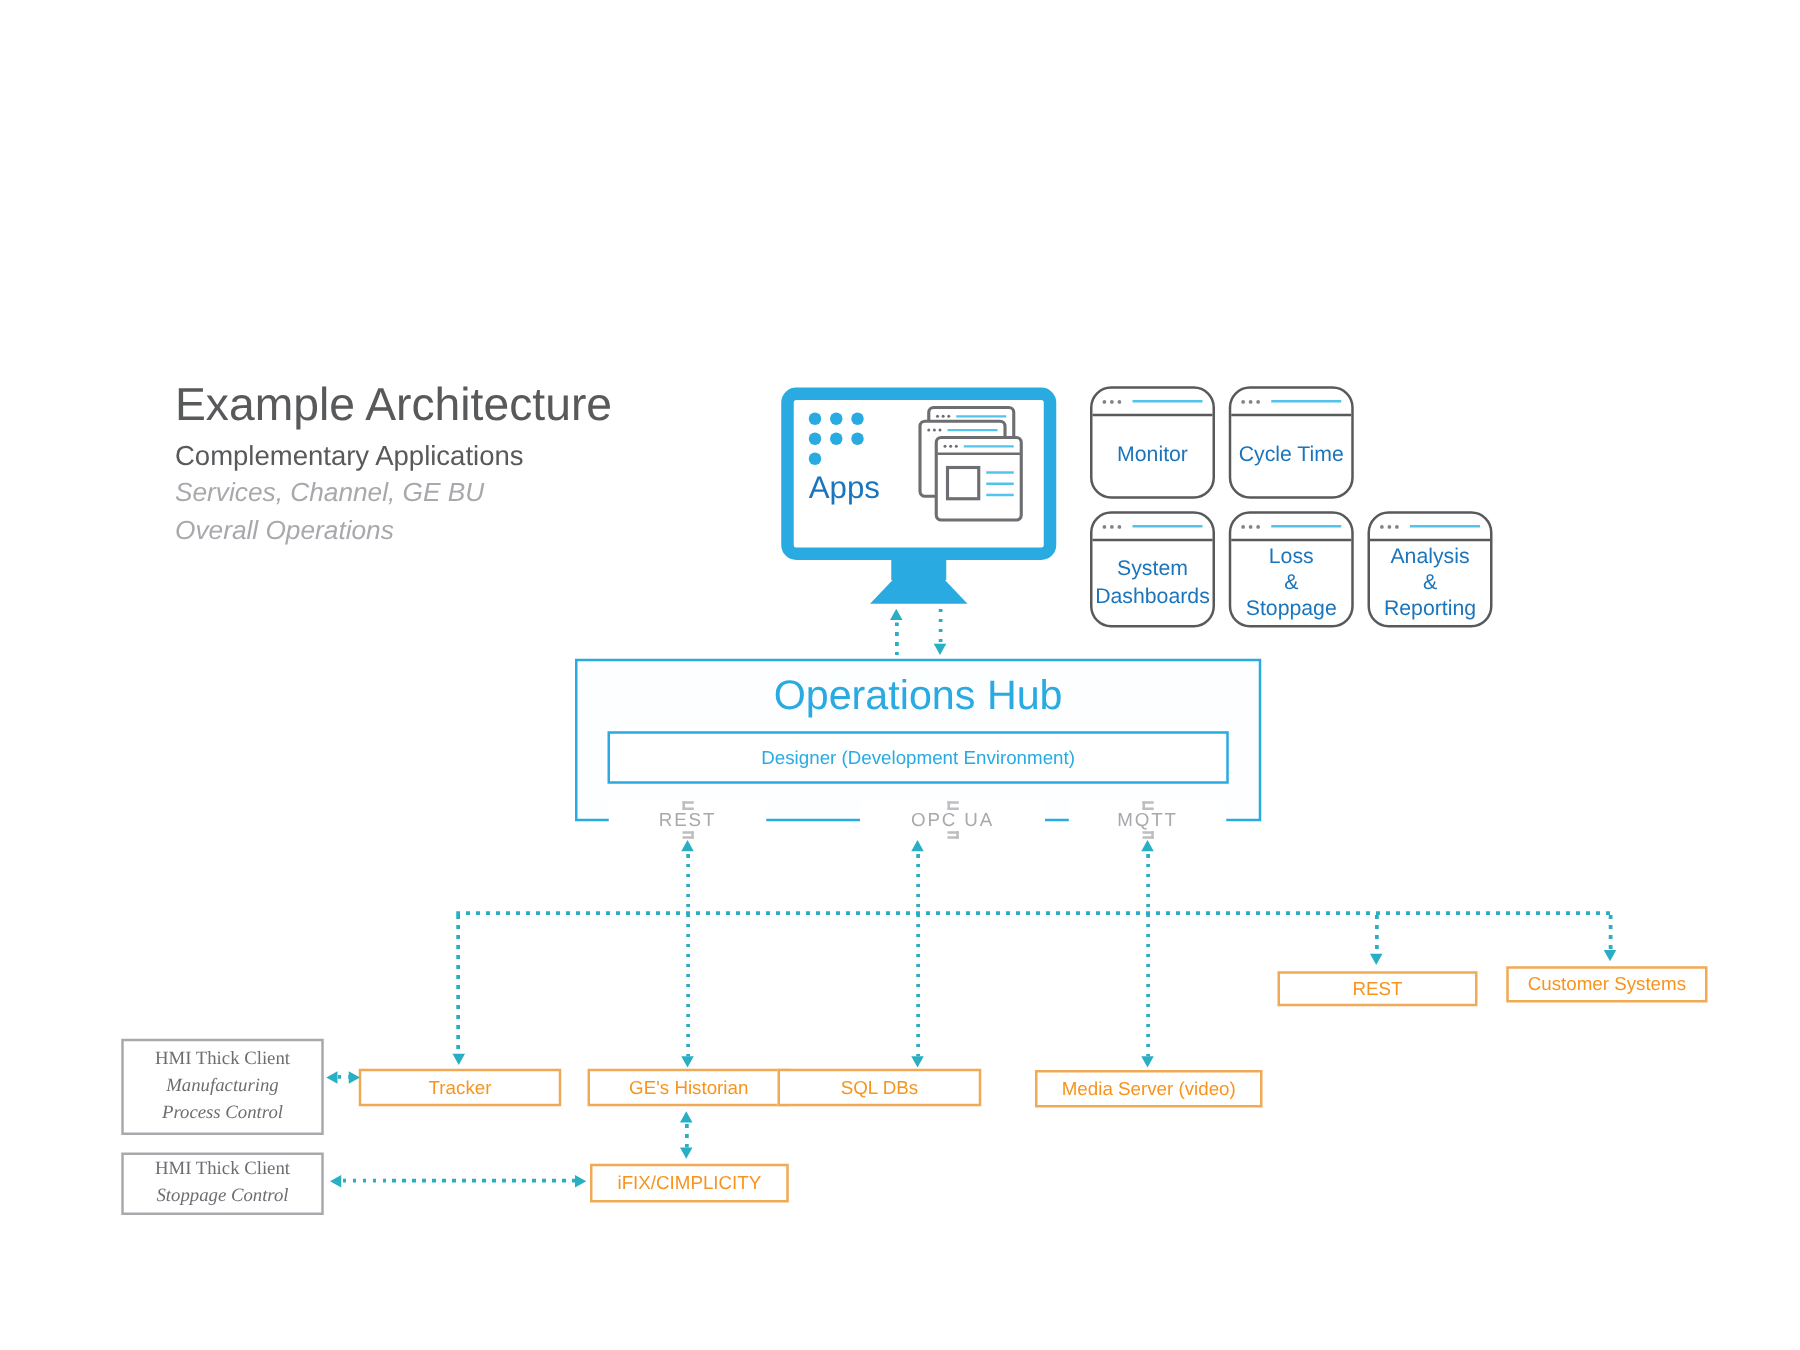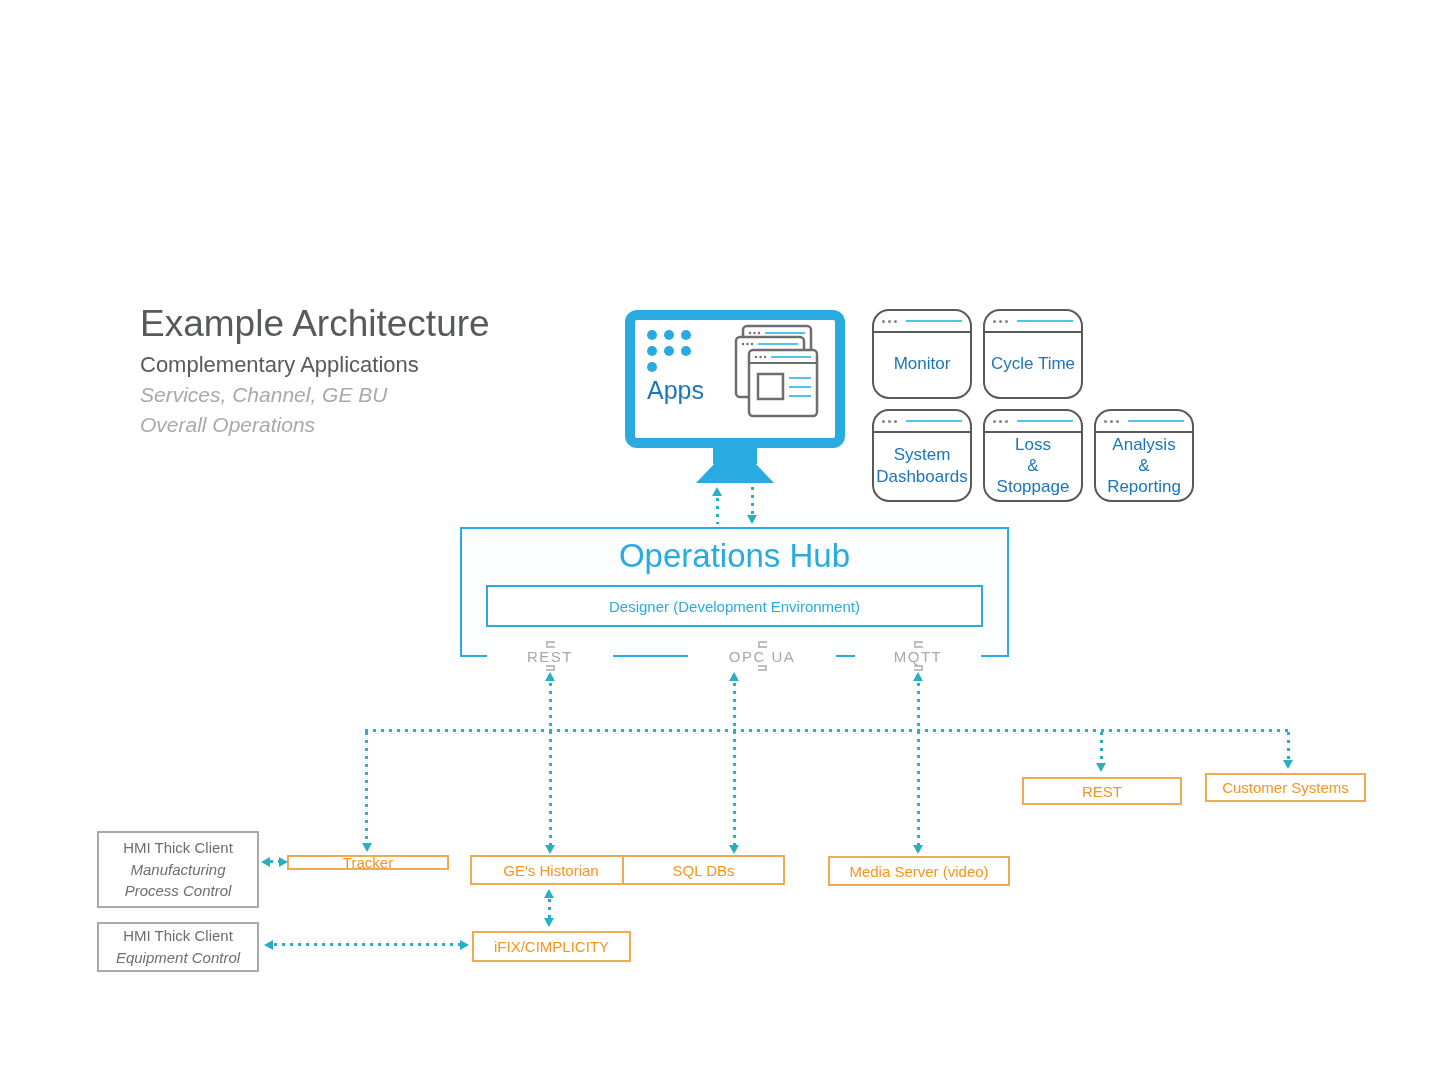--- a/index.html
+++ b/index.html
@@ -67,21 +67,21 @@
   .ah-left{border-top:5px solid transparent;border-bottom:5px solid transparent;
            border-right:9px solid var(--teal);}
   .ah-right{border-top:5px solid transparent;border-bottom:5px solid transparent;
             border-left:9px solid var(--teal);}
 
   
   .obox{position:absolute;border:2px solid var(--orange-border);color:var(--orange);font-size:15px;
         display:flex;align-items:center;justify-content:center;background:#fff;box-sizing:border-box;}
   .gbox{position:absolute;border:2px solid var(--gray-light);color:var(--gray-mid);font-size:15px;
         text-align:center;background:#fff;box-sizing:border-box;display:flex;flex-direction:column;
-        justify-content:center;line-height:1.45;}
+        justify-content:center;line-height:1.45;font-family:Liberation Serif, serif;}
   .it{font-style:italic;}
 </style>
 </head>
 <body>
 
 <div class="canvas">
 
   <div class="title-block">
     <div class="title-main">Example Architecture</div>
     <div class="title-sub">Complementary Applications</div>
@@ -243,40 +243,40 @@
 
   <div class="dv" style="left:365px;top:732px;height:111px"></div>
   <div class="ah ah-down" style="left:362px;top:843px"></div>
 
   <div class="dv" style="left:1100px;top:732px;height:31px"></div>
   <div class="ah ah-down" style="left:1096px;top:763px"></div>
 
   <div class="dv" style="left:1287px;top:732px;height:28px"></div>
   <div class="ah ah-down" style="left:1283px;top:760px"></div>
 
-  <div class="obox" style="left:287px;top:855px;width:162px;height:15px">Tracker</div>
+  <div class="obox" style="left:287px;top:855px;width:162px;height:30px">Tracker</div>
   <div class="obox" style="left:470px;top:855px;width:162px;height:30px">GE's Historian</div>
   <div class="obox" style="left:622px;top:855px;width:163px;height:30px">SQL DBs</div>
   <div class="obox" style="left:828px;top:856px;width:182px;height:30px">Media Server (video)</div>
   <div class="obox" style="left:1022px;top:777px;width:160px;height:28px">REST</div>
   <div class="obox" style="left:1205px;top:773px;width:161px;height:29px">Customer Systems</div>
   <div class="obox" style="left:472px;top:931px;width:159px;height:31px">iFIX/CIMPLICITY</div>
 
   <div class="ah ah-up" style="left:544px;top:889px"></div>
   <div class="dv" style="left:548px;top:899px;height:19px"></div>
   <div class="ah ah-down" style="left:544px;top:918px"></div>
 
   <div class="gbox" style="left:97px;top:831px;width:162px;height:77px">
     <div>HMI Thick Client</div>
     <div class="it">Manufacturing</div>
     <div class="it">Process Control</div>
   </div>
   <div class="gbox" style="left:97px;top:922px;width:162px;height:50px">
     <div>HMI Thick Client</div>
-    <div class="it">Equipment Control</div>
+    <div class="it">Stoppage Control</div>
   </div>
 
   <div class="ah ah-left" style="left:261px;top:857px"></div>
   <div class="dh" style="left:270px;top:860px;width:9px"></div>
   <div class="ah ah-right" style="left:279px;top:857px"></div>
 
   <div class="ah ah-left" style="left:264px;top:940px"></div>
   <div class="dh" style="left:274px;top:943px;width:186px"></div>
   <div class="ah ah-right" style="left:460px;top:940px"></div>
 

